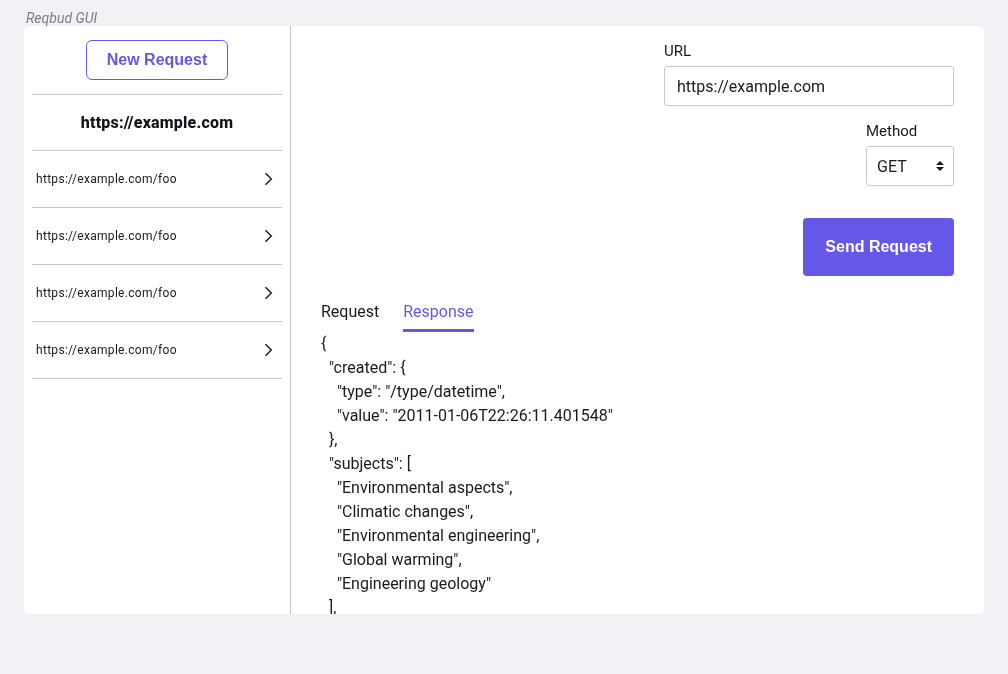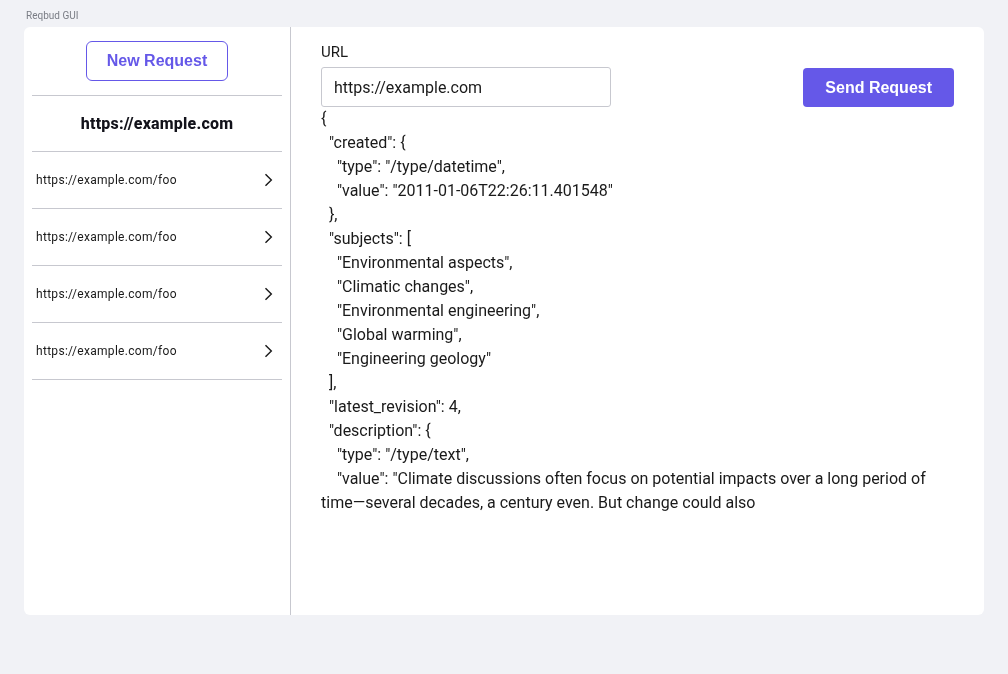--- a/index.html
+++ b/index.html
@@ -9,24 +9,25 @@
     }
     body {
       font-family: -apple-system, BlinkMacSystemFont, "Segoe UI", Roboto, Helvetica, Arial, sans-serif;
       background: #f1f2f6;
       width: 1008px;
       height: 674px;
       padding: 10px 24px 24px 24px;
       color: #1a1a1a;
     }
     .app-label {
-      font-size: 10px;
+      font-size: 14px;
       color: #7a7d85;
-      margin-bottom: 6px;
+      margin-bottom: 0;
       margin-left: 2px;
+      font-style: italic;
     }
     .app-window {
       background: #ffffff;
       border-radius: 6px;
       width: 100%;
       height: 588px;
       display: flex;
       overflow: hidden;
     }
     .sidebar {
@@ -96,20 +97,21 @@
       flex: 1;
       padding: 16px 30px 0 30px;
       display: flex;
       flex-direction: column;
       overflow: hidden;
     }
     .top-row {
       display: flex;
       gap: 16px;
       align-items: flex-end;
+      flex-direction: column;
     }
     .field-group {
       display: flex;
       flex-direction: column;
     }
     .field-label {
       font-size: 15px;
       color: #1a1a1a;
       margin-bottom: 6px;
     }
@@ -171,21 +173,21 @@
     .spacer {
       flex: 1;
     }
     .send-btn {
       background: #6558e8;
       color: #ffffff;
       font-weight: 700;
       font-size: 16px;
       border: none;
       border-radius: 4px;
-      height: 39px;
+      height: 58px;
       padding: 0 22px;
       cursor: pointer;
     }
     .tabs {
       display: flex;
       gap: 24px;
       margin-top: 26px;
     }
     .tab {
       font-size: 16px;
@@ -267,24 +269,37 @@
     </div>
   </div>
 
   <div class="main">
 
     <div class="top-row">
       <div class="field-group">
         <label class="field-label">URL</label>
         <input class="url-input" type="text" value="https://example.com" style="">
       </div>
+      <div class="field-group">
+        <label class="field-label">Method</label>
+        <div class="method-select-wrap">
+          <select class="method-select">
+            <option>GET</option>
+          </select>
+          <span class="select-caret"></span>
+        </div>
+      </div>
       <div class="spacer"></div>
       <button class="send-btn">Send Request</button>
     </div>
 
+    <div class="tabs">
+      <div class="tab">Request</div>
+      <div class="tab active">Response</div>
+    </div>
 
     <div class="body-content">{
   "created": {
     "type": "/type/datetime",
     "value": "2011-01-06T22:26:11.401548"
   },
   "subjects": [
     "Environmental aspects",
     "Climatic changes",
     "Environmental engineering",

